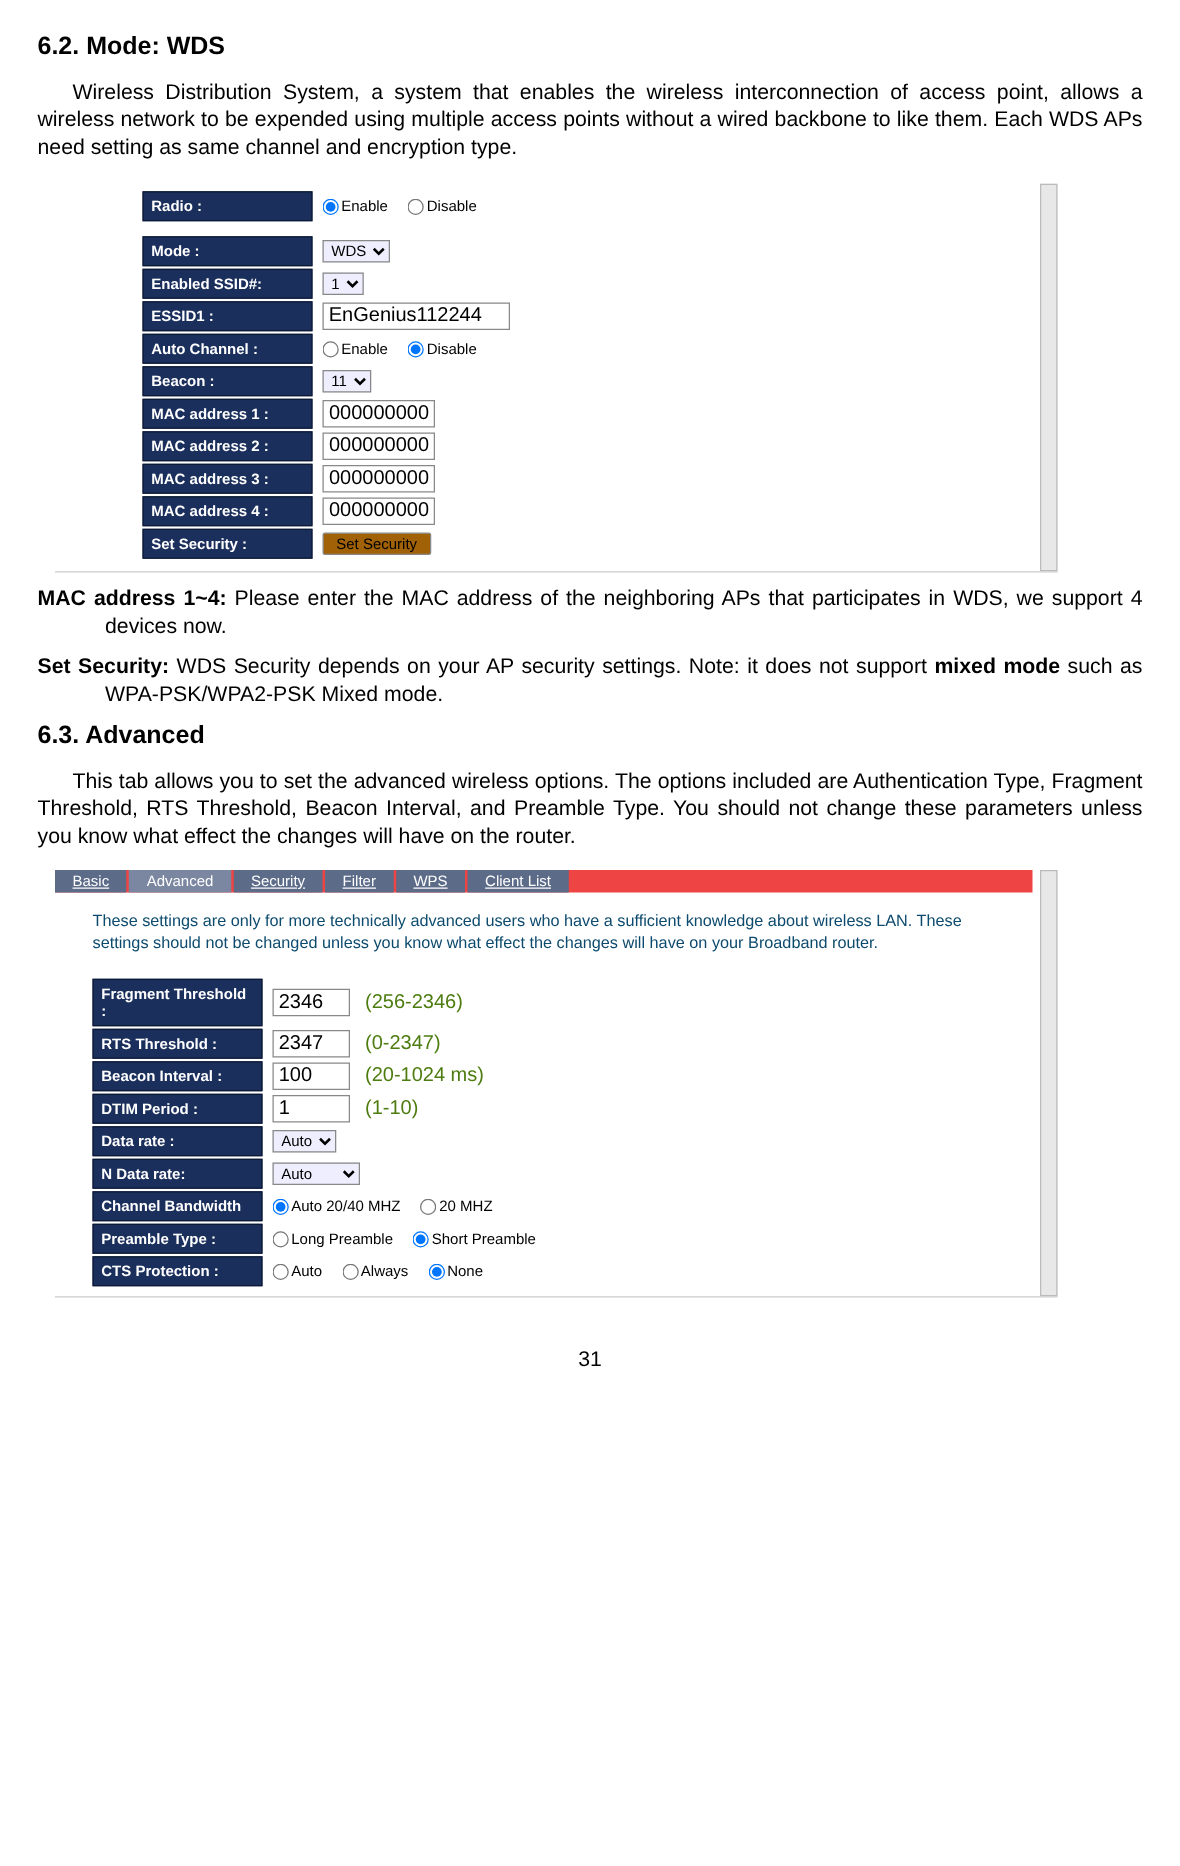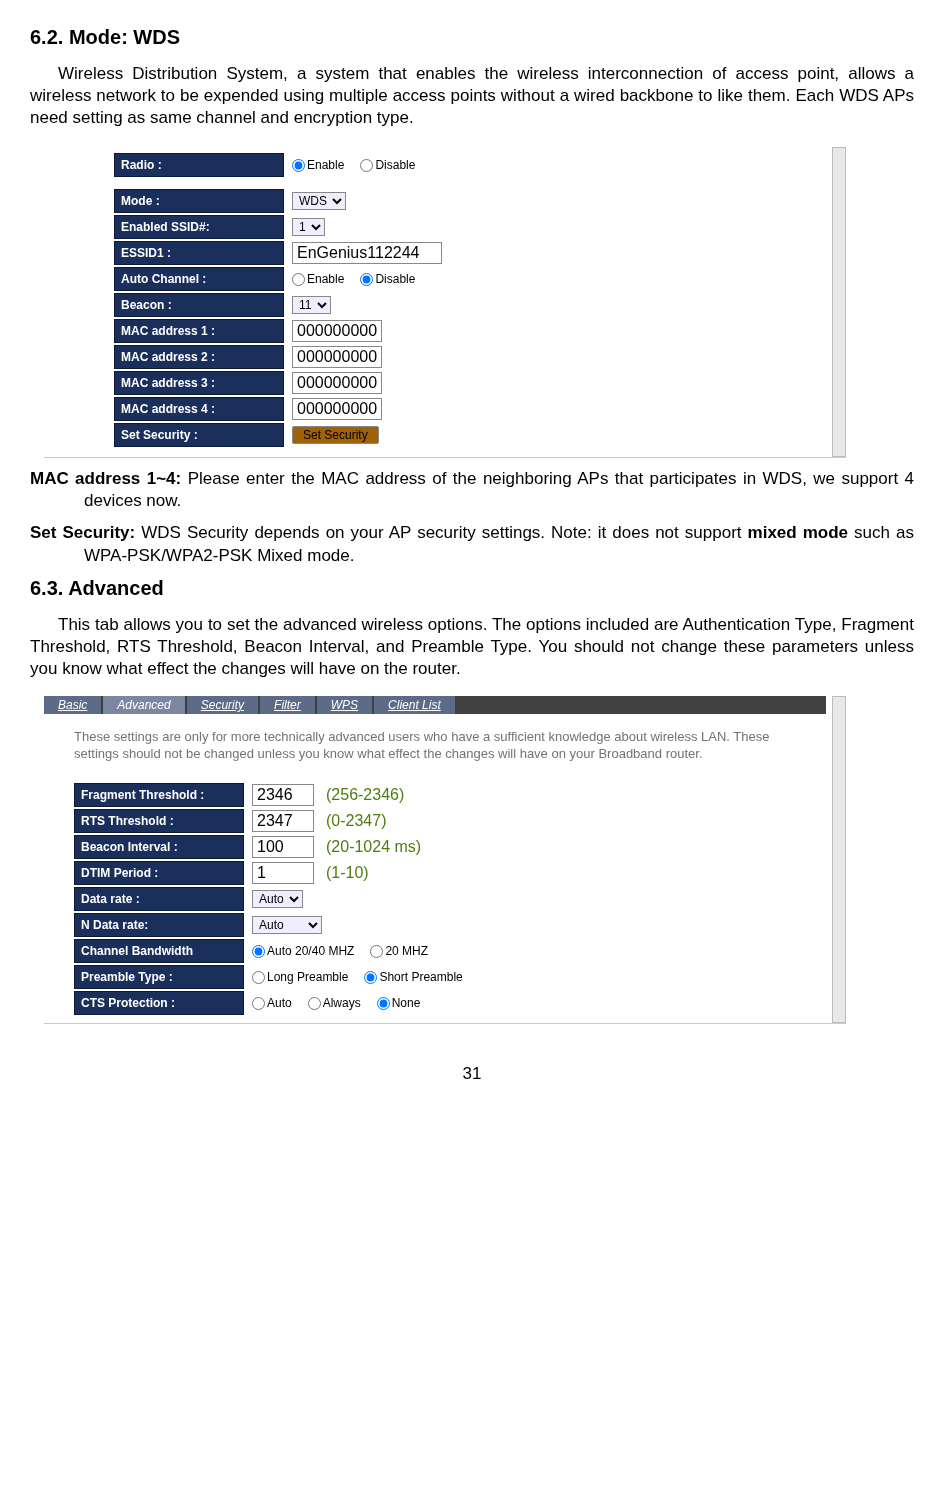--- a/index.html
+++ b/index.html
@@ -19,35 +19,35 @@
   .shot {
     margin: 18px 0 8px 14px;
     width: 802px;
     border-bottom: 1px solid #ccc;
     position: relative;
   }
   .shot::after { content:""; position:absolute; top:0; right:0; bottom:0; width:14px; background:#e8e8e8; border:1px solid #bbb; box-sizing:border-box;}
   .shot-inner { padding: 4px 40px 8px 70px; }
 
   .frow { display:flex; align-items:center; margin: 2px 0; }
-  .flabel { width: 170px; font-size:12px; font-weight:bold; color:#fff; background:#1b2f5c; padding:4px 6px; border:1px solid #0d1a36; box-sizing:border-box; }
+  .flabel { width: 136px; font-size:12px; font-weight:bold; color:#fff; background:#1b2f5c; padding:4px 6px; border:1px solid #0d1a36; box-sizing:border-box; }
   .fval { padding-left: 8px; font-size:12px; display:flex; align-items:center; gap:6px; }
   input[type=text].tiny { font-size:16px; padding:1px 4px; border:1px solid #888; background:#fff; }
   .w80 { width:80px; } .w60{width:52px;} .w140{width:140px;}
   select.sel { font-size:12px; padding:0 2px; border:1px solid #888; background:#eef;}
   input[type=radio] { margin:0 2px 0 0; }
   label.rl { font-size:12px; display:inline-flex; align-items:center; margin-right:10px; }
   button.btn { font-size:12px; padding:1px 10px; background:#a16207; border:1px solid #888; border-radius:2px;}
 
-  .tabs { display:flex; background:#404040;font-style:italic; }
+  .tabs { display:flex; background:#ef4444; }
   .tab { font-size:12px; color:#fff; background:#5b6b88; padding:2px 14px; margin-right:2px; text-decoration:underline;}
   .tab.active { background:#7b86a0; }
   .noul { text-decoration:none;}
   .tab.empty{ flex:1; background:transparent;}
-  .note { font-size:13px; color:#737373; padding: 14px 0 18px 0; line-height:1.35;}
+  .note { font-size:13px; color:#0c4a6e; padding: 14px 0 18px 0; line-height:1.35;}
   .range { font-size:16px; color:#4d7c0f; margin-left:6px;}
   .pageno { text-align:center; font-size:17px; margin-top:40px; }
 </style>
 </head>
 <body>
 
 <h2>6.2. Mode: WDS</h2>
 <p class="para indent">Wireless Distribution System, a system that enables the wireless interconnection of access point, allows a wireless network to be expended using multiple access points without a wired backbone to like them. Each WDS APs need setting as same channel and encryption type.</p>
 
 <div class="shot">

